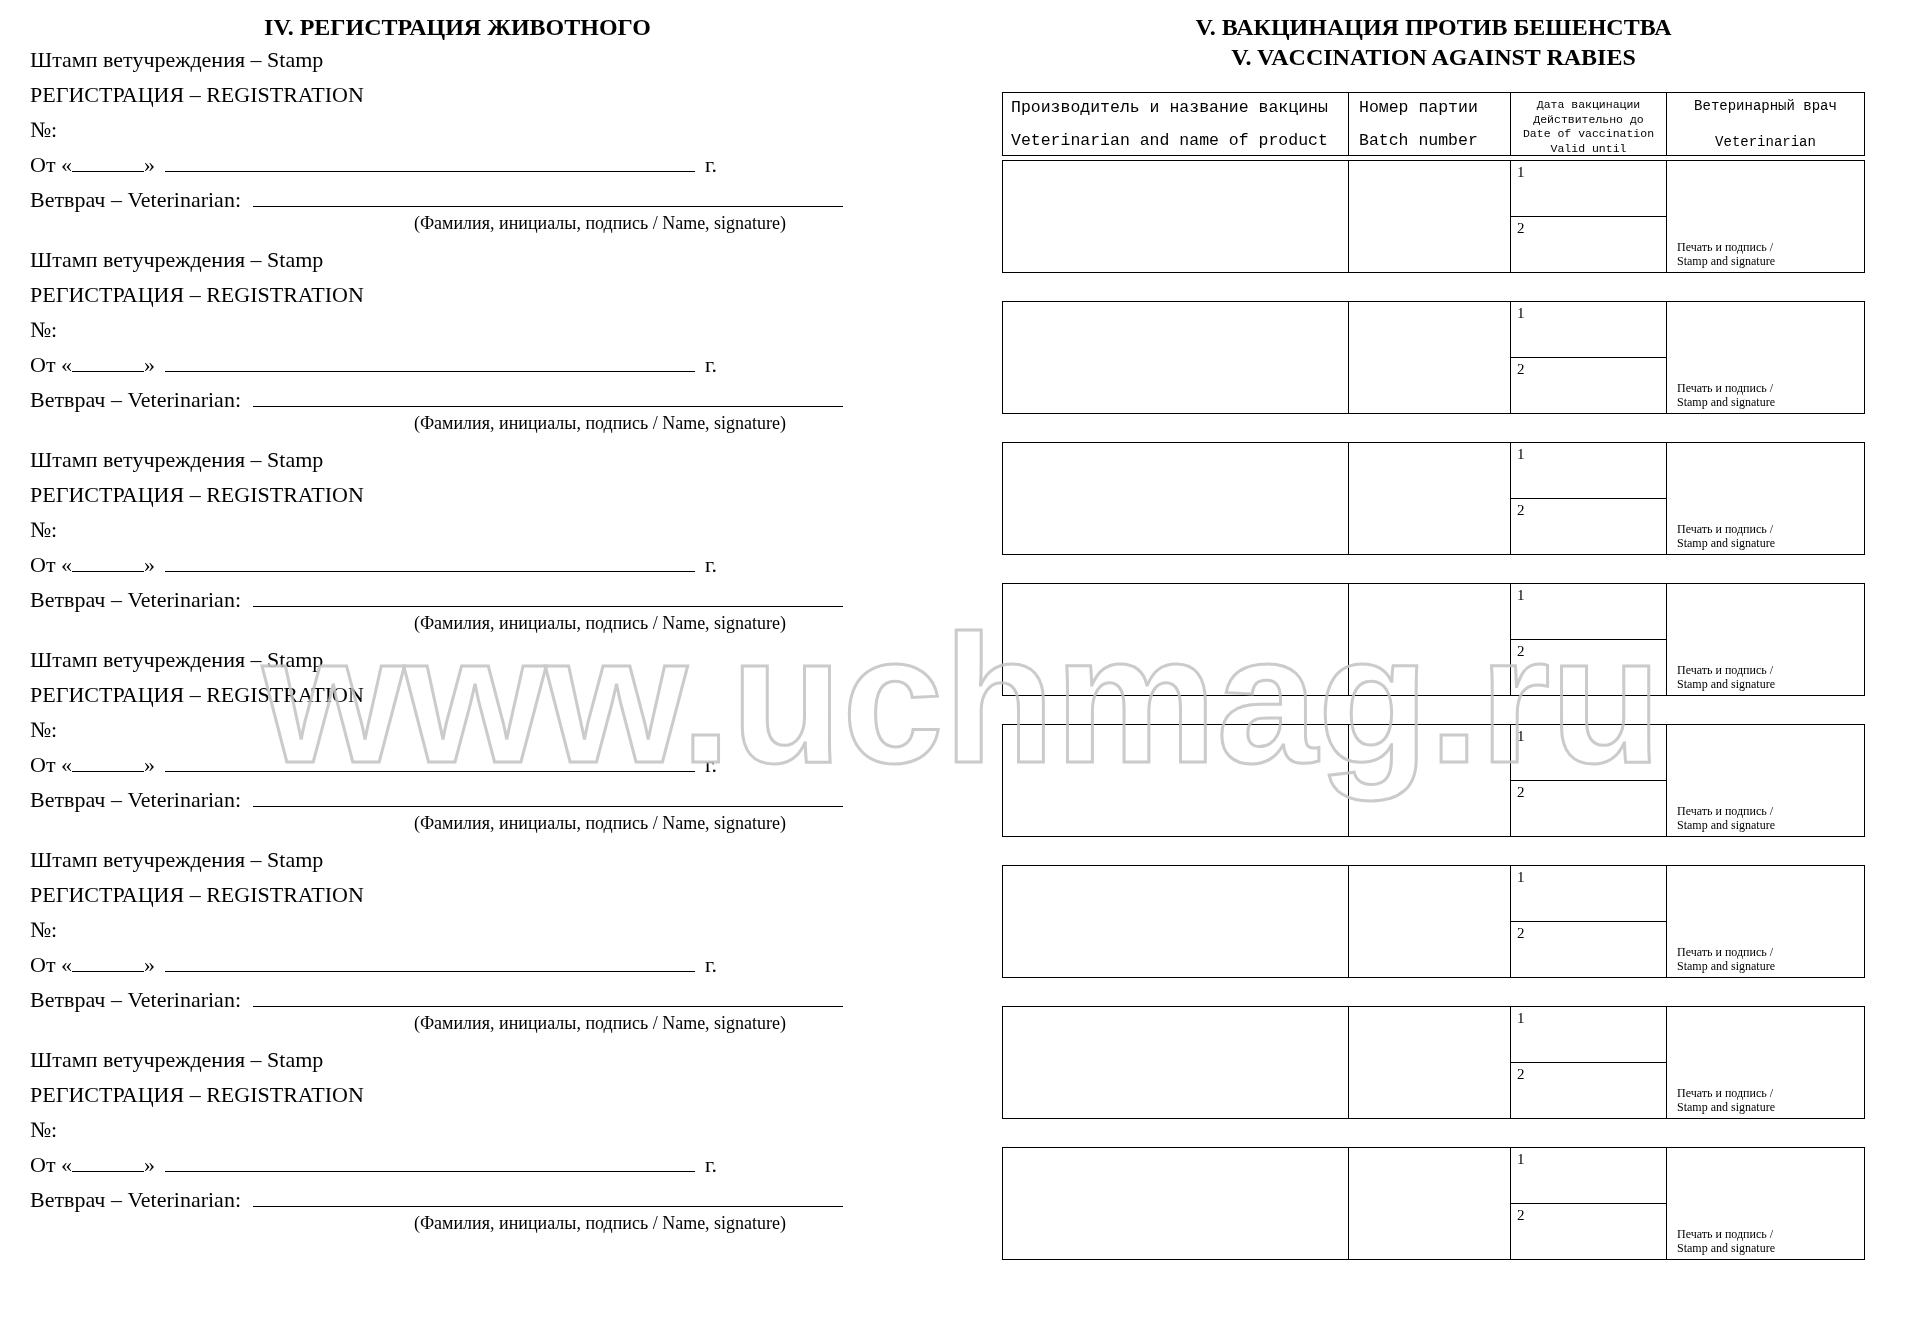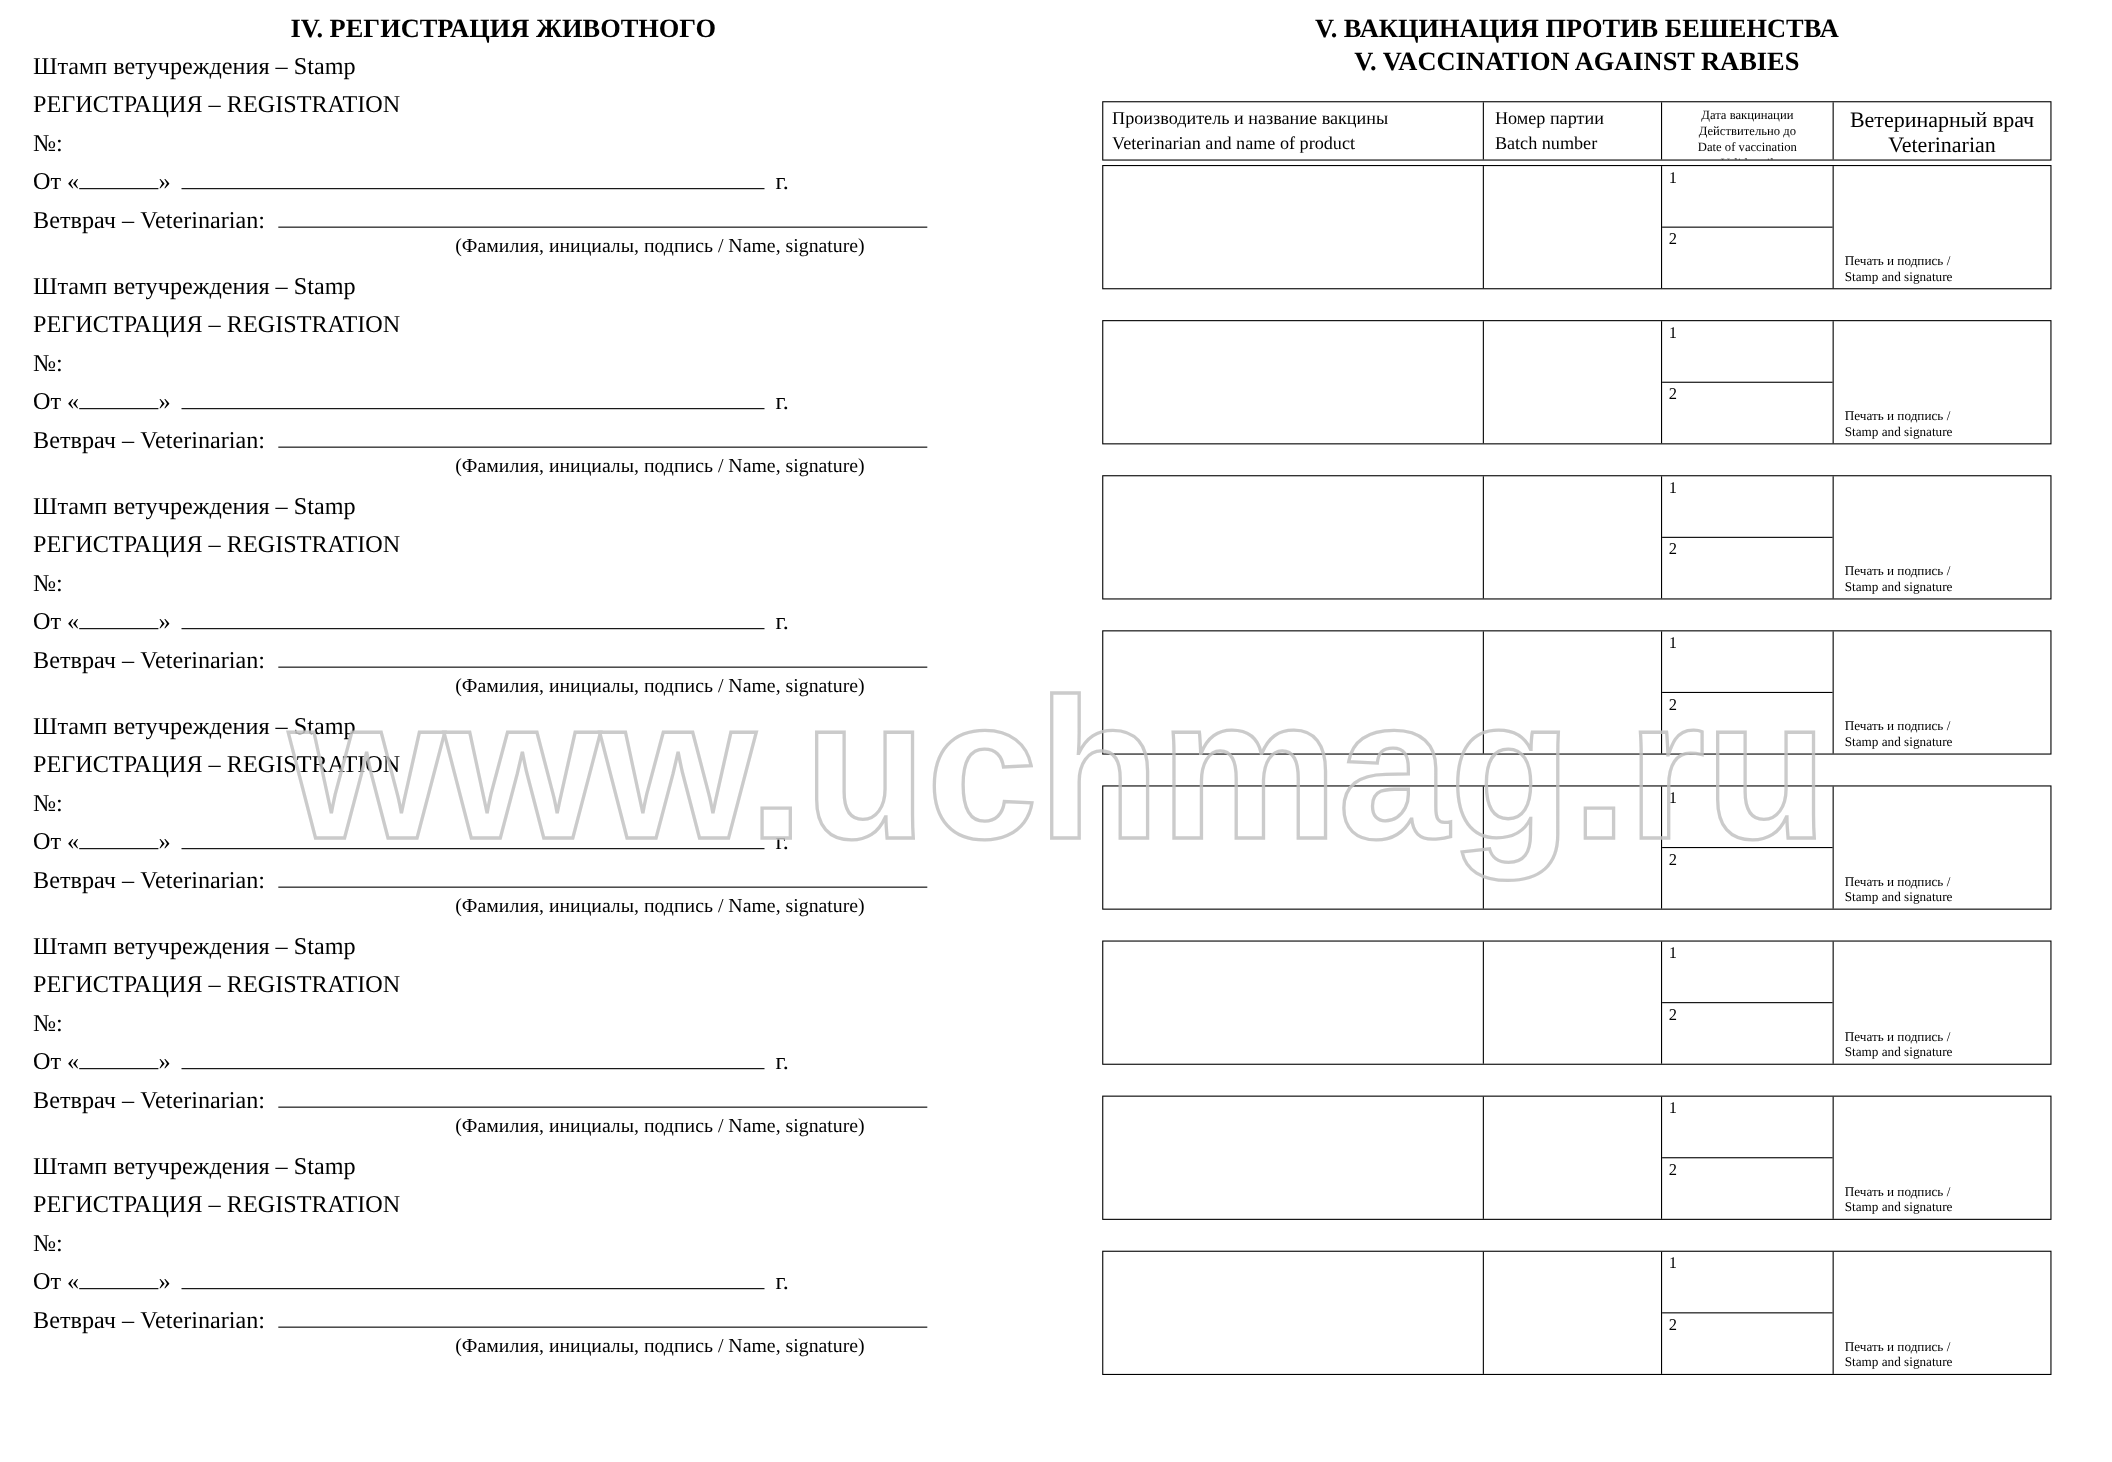--- a/index.html
+++ b/index.html
@@ -24,31 +24,31 @@
   .hint {
     font-size:18px; line-height:17px; margin-left:285px; width:570px;
     text-align:center; margin-top:-2px;
   }
 
   
   .right-section { position:absolute; left:1002px; top:12px; width:863px; }
   .vax-table { margin-top:20px; width:863px; }
 
   .vax-header {
-    display:flex; height:54px; border:1.5px solid #000; width:863px;
+    display:flex; height:64px; border:1.5px solid #000; width:863px;font-family:Liberation Mono, monospace;
   }
   .hcell { border-left:1.5px solid #000; overflow:hidden; }
   .hcell:first-child { border-left:none; }
   .hc1 { width:345px; display:flex; flex-direction:column; justify-content:space-between;
          padding:5px 8px; font-size:16.5px; }
   .hc2 { width:162px; display:flex; flex-direction:column; justify-content:space-between;
          padding:5px 10px; font-size:16.5px; }
   .hc3 { width:156px; text-align:center; font-size:11.5px; line-height:14.5px; padding-top:5px; }
   .hc4 { flex:1; display:flex; flex-direction:column; justify-content:space-between;
-         text-align:center; padding:5px 4px; font-size:20px; }
+         text-align:center; padding:5px 4px; font-size:14px; }
 
   .vax-row {
     display:flex; height:113px; margin-top:28px; border:1.5px solid #000; width:863px;
     background:#fff0;
   }
   #vax-rows .vax-row:first-child { margin-top:4px; }
   .rc { border-left:1.5px solid #000; }
   .rc:first-child { border-left:none; }
   .rc1 { width:345px; }
   .rc2 { width:162px; }

